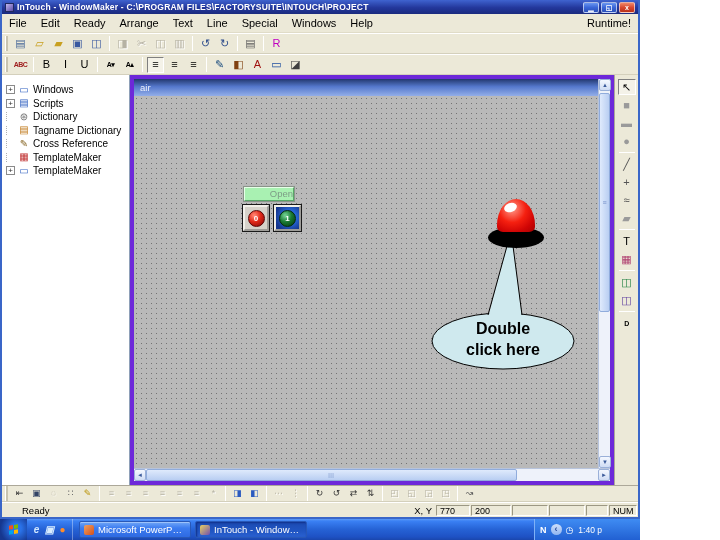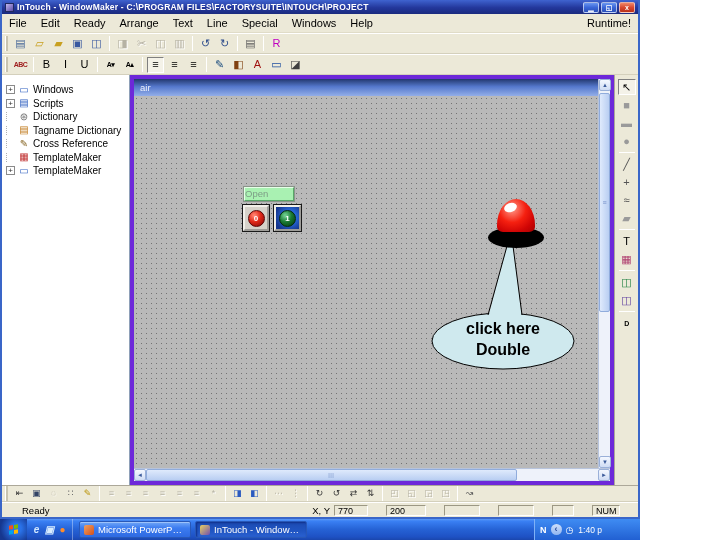--- a/index.html
+++ b/index.html
@@ -61,21 +61,21 @@
     background:linear-gradient(180deg,#23386e 0%,#5578cc 45%,#93aee8 100%);
     color:#eef2fc;font-size:9.5px;}
   .c-body{flex:1;position:relative;overflow:hidden;background-color:#b9b9b9;
     background-image:radial-gradient(circle,rgba(0,0,0,.38) 0.7px,transparent 0.95px);
     background-size:5px 5px;}
   .bubble-svg{position:absolute;left:0;top:0;pointer-events:none;}
   .bubble-text{position:absolute;left:294px;top:222px;width:150px;text-align:center;
     font-size:16px;line-height:21px;font-weight:bold;color:#000;}
   .open-btn{position:absolute;left:110px;top:91px;width:50px;height:14px;
     background:#a9f1b2;border:1px solid;border-color:#e6ffe8 #58a868 #58a868 #e6ffe8;
-    box-shadow:0 0 0 1px #8a948a;font-size:9.5px;line-height:12px;text-align:left;
+    box-shadow:0 0 0 1px #8a948a;font-size:9.5px;line-height:12px;text-align:right;
     color:#7d9c86;}
   .pbtn{position:absolute;top:109px;width:26px;height:26px;background:#d7d3cb;
     border:2px outset #f2f0ea;box-shadow:0 0 0 1px #1a1a1a;display:flex;
     align-items:center;justify-content:center;}
   .pbtn.stop{left:109px;} .pbtn.start{left:140px;}
   .pcirc{width:17px;height:17px;border-radius:50%;display:flex;align-items:center;
     justify-content:center;color:#fff;font-size:8px;font-weight:bold;}
   .pcirc.red{background:radial-gradient(circle at 35% 30%,#ff7c6a 8%,#e02818 45%,#8c0a0a 92%);
     border:1px solid #5a0505;}
   .pcirc.green{background:radial-gradient(circle at 35% 30%,#68c888 8%,#1a7a34 45%,#043c10 92%);
@@ -107,21 +107,21 @@
   
   .rtools{width:24px;flex:none;background:#ece9d8;border-left:1px solid #aca899;
     display:flex;flex-direction:column;align-items:center;padding-top:3px;}
   .rtools .ticon{margin:1px 0;width:18px;height:16px;}
   .hsep{width:16px;height:1px;background:#aca899;border-bottom:1px solid #fff;margin:2px 0;flex:none;}
   
   .statusbar{height:15px;flex:none;display:flex;align-items:center;background:#ece9d8;
     border-top:1px solid #fff;font-size:9.5px;color:#000;}
   .ready{margin-left:20px;flex:1;}
   .xy{margin-right:4px;}
-  .scell{height:11px;line-height:10px;font-size:9px;padding:0 3px;margin-right:18px;
+  .scell{height:11px;line-height:10px;font-size:9px;padding:0 3px;margin-right:1px;
     border:1px solid;border-color:#9c9884 #fff #fff #9c9884;background:#ece9d8;}
   .w34{width:34px;} .w40{width:40px;} .w36{width:36px;} .w22{width:22px;} .w28{width:28px;text-align:center;}
   
   .taskbar{height:21px;display:flex;align-items:stretch;
     background:linear-gradient(180deg,#5c9af7 0%,#3a80f4 10%,#2663d6 48%,#1e51c4 85%,#1a46ad 100%);}
   .start{width:27px;flex:none;display:flex;align-items:center;justify-content:center;
     background:radial-gradient(circle at 60% 45%,#2a72e8 25%,#16378f 80%);}
   .flag{display:grid;grid-template-rows:repeat(2,4px);grid-template-columns:repeat(2,4px);
     gap:1px;transform:skewY(-8deg);}
   .flag i{display:block;}
@@ -288,22 +288,22 @@
                 </span>
               </div>
               <div class="pbtn start">
                 <span class="pcirc green">
                   <span>1</span>
                 </span>
               </div>
               <div class="lamp-base"></div>
               <div class="lamp-dome"></div>
               <div class="bubble-text">
+                <div>Double</div>
                 <div>click here</div>
-                <div>Double</div>
               </div>
             </div>
           </div>
           <div class="vscroll">
             <span class="sarrow">▲</span>
             <span class="vtrack">
               <span class="vthumb">
                 <span class="vgrip">≡</span>
               </span>
             </span>

